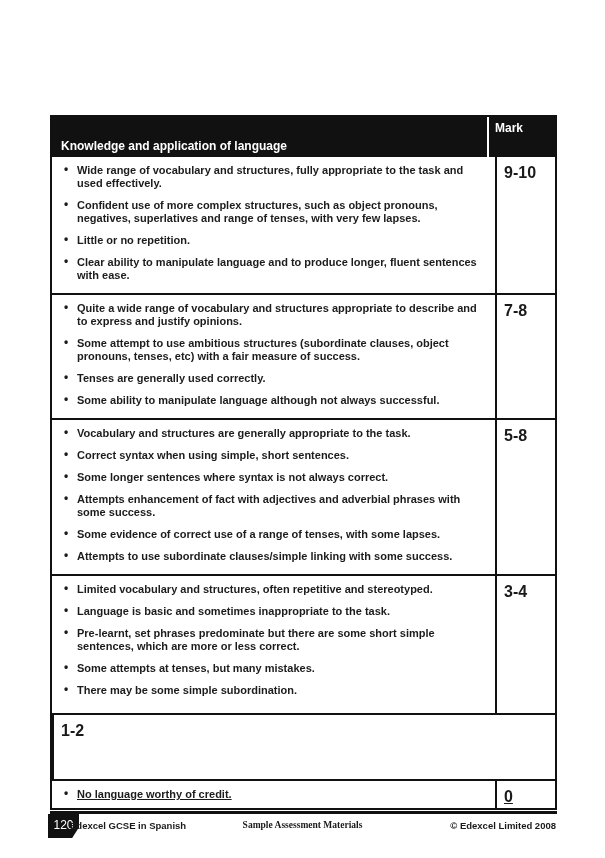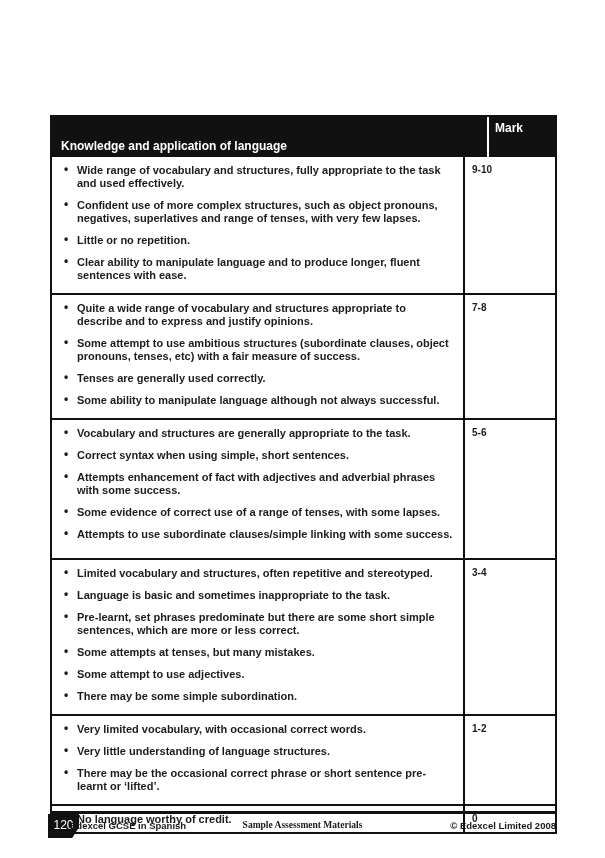--- a/index.html
+++ b/index.html
@@ -43,25 +43,25 @@
   .t-row {
     display: flex;
     border-top: 2px solid #111111;
   }
   .t-row:first-child { border-top: none; }
   .t-row .c-criteria {
     flex: 1;
     padding: 7px 10px 2px 12px;
   }
   .t-row .c-mark {
-    width: 92px;
+    width: 60px;
     border-left: 2px solid #111111;
     padding: 7px 4px 2px 7px;
     font-weight: bold;
-    font-size: 10px;
+    font-size: 16px;
   }
   .t-row ul {
     list-style: none;
   }
   .t-row li {
     position: relative;
     padding-left: 13px;
     margin-bottom: 9px;
     font-size: 11px;
     line-height: 13px;
@@ -73,21 +73,21 @@
     position: absolute;
     left: 0; top: -1px;
     font-size: 12px;
   }
   
   .t-body .t-row:nth-child(1) { min-height: 120px; }
   .t-body .t-row:nth-child(2) { min-height: 109px; }
   .t-body .t-row:nth-child(3) { min-height: 140px; }
   .t-body .t-row:nth-child(4) { min-height: 139px; }
   .t-body .t-row:nth-child(5) { min-height: 66px; }
-  .t-body .t-row:nth-child(6) { min-height: 25px; }
+  .t-body .t-row:nth-child(6) { min-height: 25px; text-decoration: underline; }
   .t-body .t-row:nth-child(6) li { margin-bottom: 4px; }
 
   
   .footer-rule {
     position: absolute;
     left: 50px; top: 811px;
     width: 507px; height: 3px;
     background: #111111;
   }
   .page-badge {
@@ -147,50 +147,43 @@
           </ul>
     </div>
     <div class="c-mark">7-8</div>
   </div>
 
   <div class="t-row">
     <div class="c-criteria">
       <ul>
             <li>Vocabulary and structures are generally appropriate to the task.</li>
             <li>Correct syntax when using simple, short sentences.</li>
+            <li>Some longer sentences where syntax is not always correct.</li>
             <li>Attempts enhancement of fact with adjectives and adverbial phrases with some success.</li>
             <li>Some evidence of correct use of a range of tenses, with some lapses.</li>
             <li>Attempts to use subordinate clauses/simple linking with some success.</li>
           </ul>
     </div>
-    <div class="c-mark">5-6</div>
+    <div class="c-mark">5-8</div>
   </div>
 
   <div class="t-row">
     <div class="c-criteria">
       <ul>
             <li>Limited vocabulary and structures, often repetitive and stereotyped.</li>
             <li>Language is basic and sometimes inappropriate to the task.</li>
             <li>Pre-learnt, set phrases predominate but there are some short simple sentences, which are more or less correct.</li>
             <li>Some attempts at tenses, but many mistakes.</li>
-            <li>Some attempt to use adjectives.</li>
             <li>There may be some simple subordination.</li>
           </ul>
     </div>
     <div class="c-mark">3-4</div>
   </div>
 
   <div class="t-row">
-    <div class="c-criteria">
-      <ul>
-            <li>Very limited vocabulary, with occasional correct words.</li>
-            <li>Very little understanding of language structures.</li>
-            <li>There may be the occasional correct phrase or short sentence pre-learnt or ‘lifted’.</li>
-          </ul>
-    </div>
     <div class="c-mark">1-2</div>
   </div>
 
   <div class="t-row">
     <div class="c-criteria">
       <ul>
             <li>No language worthy of credit.</li>
           </ul>
     </div>
     <div class="c-mark">0</div>

